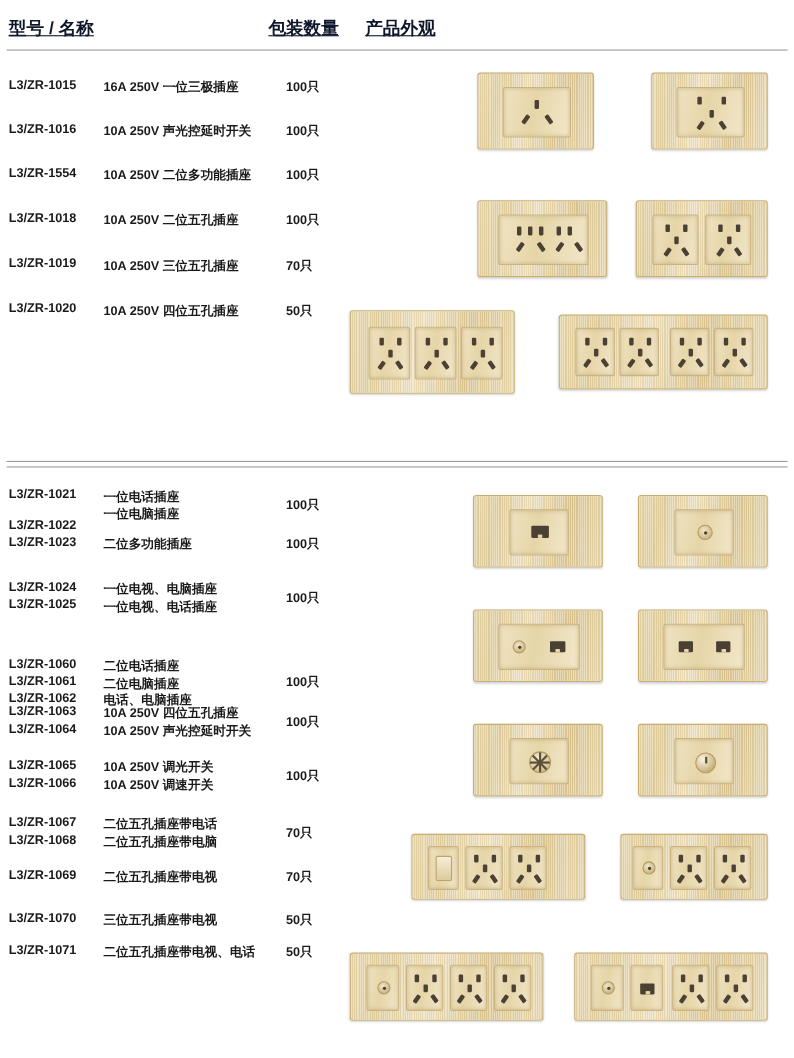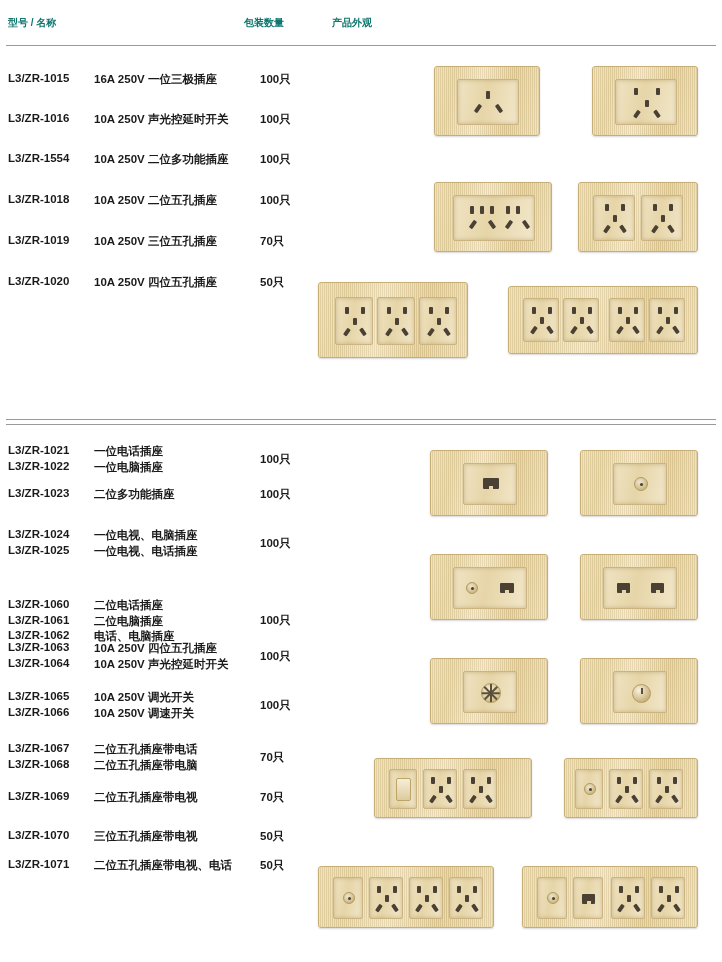--- a/index.html
+++ b/index.html
@@ -19,24 +19,25 @@
 
   
   .header {
     position: absolute;
     left: 0; top: 0;
     width: 722px;
     height: 46px;
   }
   .header .hcell {
     position: absolute;
-    font-size: 10px;
+    font-size: 16px;
     font-weight: bold;
-    color: #0f766e;
+    color: #0f172a;
     top: 16px;
+    text-decoration: underline;
   }
   .h-model { left: 8px; }
   .h-qty   { left: 244px; }
   .h-look  { left: 332px; }
   .rule {
     position: absolute;
     left: 6px;
     width: 710px;
     height: 1px;
     background: #9a9a9a;
@@ -323,21 +324,21 @@
       <div class="hole slant-r" style="left:24px; top:27px; width:3.5px; height:8px;"></div>
     </div>
   </div>
 
   <div class="rule mid-rule-top"></div>
   <div class="rule mid-rule-bot"></div>
 
   <div class="row" style="top:444px; height:34px">
     <span class="model">L3/ZR-1021</span>
     <span class="name">一位电话插座</span>
-    <span class="model line2" style="top:15px">L3/ZR-1022</span>
+    <span class="model line2" style="top:27px">L3/ZR-1022</span>
     <span class="name line2" style="top:15px">一位电脑插座</span>
     <span class="qty" style="top:8px">100只</span>
   </div>
 
   <div class="row" style="top:487px; height:20px">
     <span class="model">L3/ZR-1023</span>
     <span class="name">二位多功能插座</span>
     <span class="qty">100只</span>
   </div>
 

